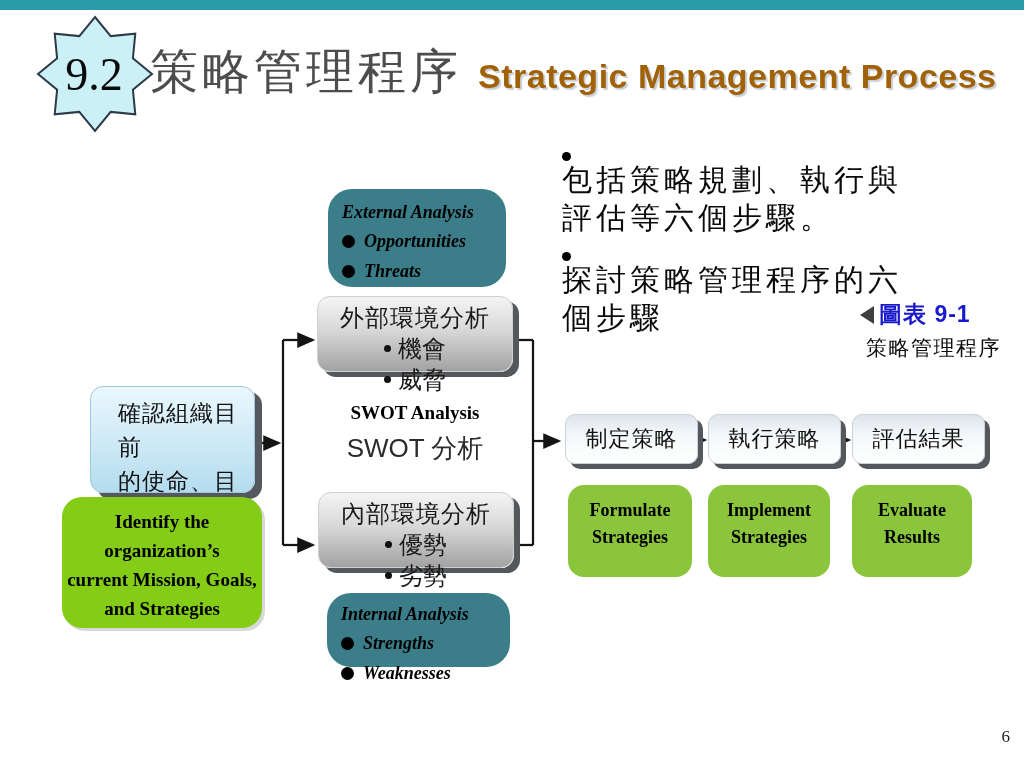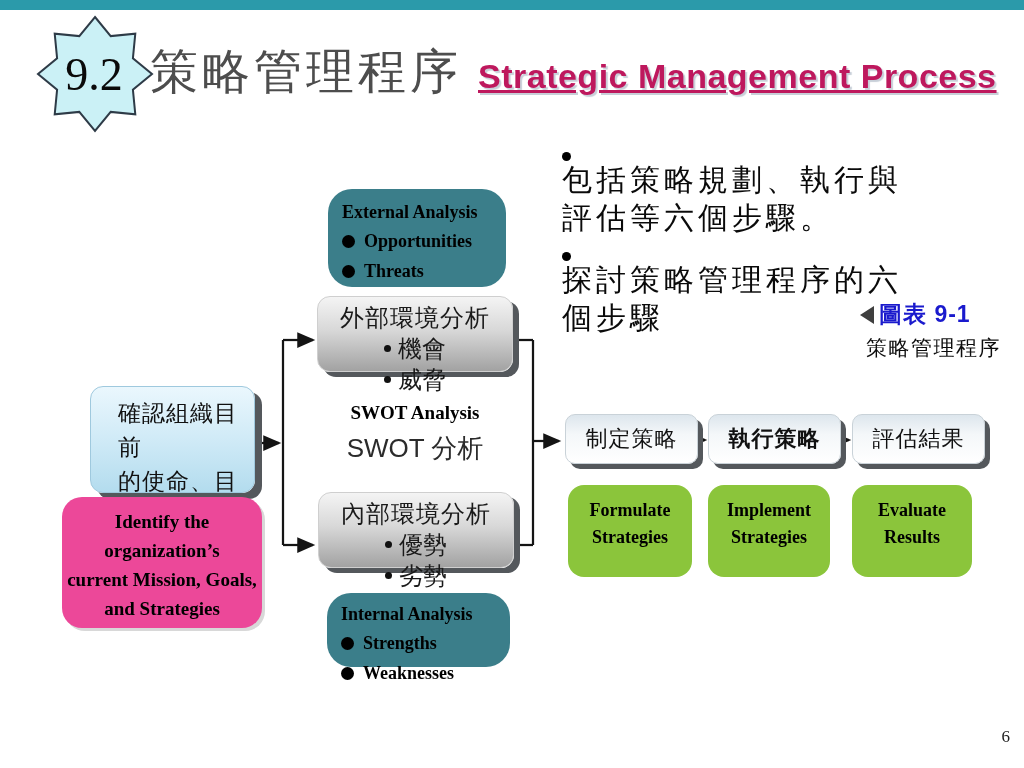--- a/index.html
+++ b/index.html
@@ -8,40 +8,40 @@
   #slide { position:relative; width:1024px; height:768px; background:#ffffff; overflow:hidden; }
 
   .serifb { font-family:"Liberation Serif","DejaVu Serif",serif; font-weight:bold; }
 
   #top-bar { position:absolute; left:0; top:0; width:1024px; height:10px; background:#2B9AAA; }
 
   
   #badge-star { position:absolute; left:36px; top:15px; }
   #header-row { position:absolute; left:150px; top:40px; display:flex; align-items:baseline; gap:16px; white-space:nowrap; }
   #title-zh { font-size:48px; color:#4d4d4d; letter-spacing:4px; line-height:64px; }
-  #title-en { font-size:34px; font-weight:bold; color:#be185d; text-shadow:2px 2px 1px #c8cfd8; letter-spacing:0.5px;text-decoration:underline; }
+  #title-en { font-size:34px; font-weight:bold; color:#a16207; text-shadow:2px 2px 1px #c8cfd8; letter-spacing:0.5px; }
 
   
   #bullet-list { position:absolute; left:562px; top:137px; width:414px; }
   .bullet-item { display:flex;flex-direction:column; }
   .bullet-dot { flex:0 0 9px; width:9px; height:9px; border-radius:50%; background:#000; margin-top:15px; margin-right:36px; }
   .bullet-text { font-size:30px; line-height:38px; letter-spacing:4px; color:#0a0a0a; width:360px; }
 
   
   #figure-caption { position:absolute; left:860px; top:299px; }
   #caption-row { display:flex; align-items:center; }
   #caption-arrow { width:0; height:0; border-top:9px solid transparent; border-bottom:9px solid transparent; border-right:14px solid #3f3f3f; margin-right:5px; }
   #caption-label { font-size:23px; font-weight:bold; color:#1A1ACD; letter-spacing:1px; }
   #caption-subtitle { font-size:21px; color:#0d0d0d; letter-spacing:1.5px; margin-top:4px; margin-left:6px; }
 
   
   .hardshadow { box-shadow:6px 5px 0 #54585C; }
 
   
-  .teal-box { position:absolute; background:#3B7E8A; border-radius:24px; z-index:3; padding:9px 6px 0 14px; }
+  .teal-box { position:absolute; background:#3B7E8A; border-radius:24px; z-index:3; padding:9px 6px 0 14px;font-style:italic; }
   .teal-title { font-size:18px; line-height:28px; color:#000; }
   .teal-item { display:flex; align-items:center; line-height:30px; }
   .big-dot { width:13px; height:13px; border-radius:50%; background:#000; margin-right:9px; flex:0 0 13px; }
   .teal-item-text { font-size:18px; color:#000; }
 
   
   .gray-box { position:absolute; width:196px; height:76px; border-radius:13px;
     background:linear-gradient(180deg,#f4f4f4 0%,#d8d8d8 45%,#a2a2a2 100%);
     border:1px solid #cfcfcf; z-index:2; padding-top:5px; text-align:center; }
   .gray-title { font-size:24px; color:#1a1a1a; letter-spacing:1px; line-height:31px; }
@@ -53,21 +53,21 @@
   #swot-block { position:absolute; left:317px; top:402px; width:196px; text-align:center; z-index:2; }
   #swot-en { font-size:19px; color:#000; }
   #swot-zh { font-size:26px; color:#2b2b2b; margin-top:7px; }
 
   
   #mission-zh { position:absolute; left:90px; top:386px; width:165px; height:107px; border-radius:13px;
     background:linear-gradient(180deg,#eaf7fd 0%,#cde9f6 55%,#b3dcee 100%);
     border:1px solid #9fc9de; box-shadow:7px 6px 0 #54585C; z-index:2; padding:9px 0 0 27px; }
   .mission-zh-line { font-size:23px; line-height:34px; color:#111; letter-spacing:1px; }
   #mission-en { position:absolute; left:62px; top:497px; width:200px; height:131px; border-radius:20px;
-    background:#ec4899; box-shadow:3px 3px 0 #d8d8d8; z-index:4; padding-top:10px; text-align:center; }
+    background:#84cc16; box-shadow:3px 3px 0 #d8d8d8; z-index:4; padding-top:10px; text-align:center; }
   .mission-en-line { font-size:19px; line-height:29px; color:#000; }
 
   
   .flow-zh { position:absolute; top:414px; width:133px; height:50px; border-radius:10px;
     background:linear-gradient(180deg,#dde6ed 0%,#f4f7f9 40%,#ffffff 100%);
     border:1px solid #c9d2d8; box-shadow:5px 5px 0 #54585C; z-index:2;
     display:flex; align-items:center; justify-content:center; }
   .flow-zh-text { font-size:22px; color:#111; letter-spacing:1px; }
   .flow-en { position:absolute; top:485px; height:92px; border-radius:16px; background:#8BC53B; z-index:2;
     padding-top:12px; text-align:center; }
@@ -195,21 +195,21 @@
   <div id="mission-en">
     <div class="mission-en-line serifb">Identify the</div>
     <div class="mission-en-line serifb">organization’s</div>
     <div class="mission-en-line serifb">current Mission, Goals,</div>
     <div class="mission-en-line serifb">and Strategies</div>
   </div>
 
   <div class="flow-zh" style="left:565px;">
     <span class="flow-zh-text">制定策略</span>
   </div>
-  <div class="flow-zh" style="left:708px;font-weight:bold;">
+  <div class="flow-zh" style="left:708px;">
     <span class="flow-zh-text">執行策略</span>
   </div>
   <div class="flow-zh" style="left:852px;">
     <span class="flow-zh-text">評估結果</span>
   </div>
 
   <div class="flow-en" style="left:568px; width:124px;">
     <div class="flow-en-line serifb">Formulate</div>
     <div class="flow-en-line serifb">Strategies</div>
   </div>

